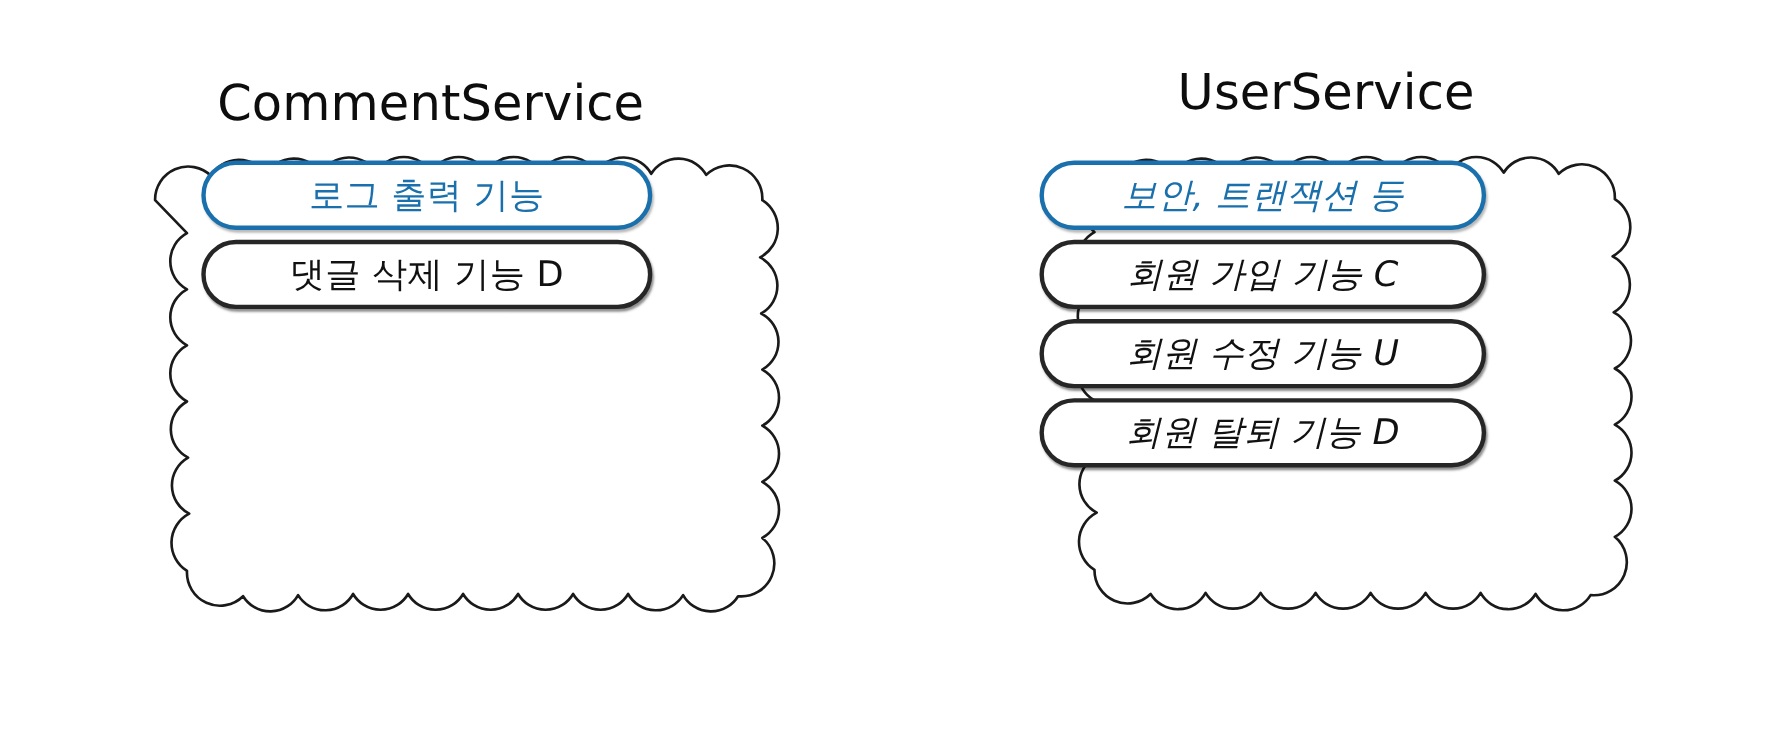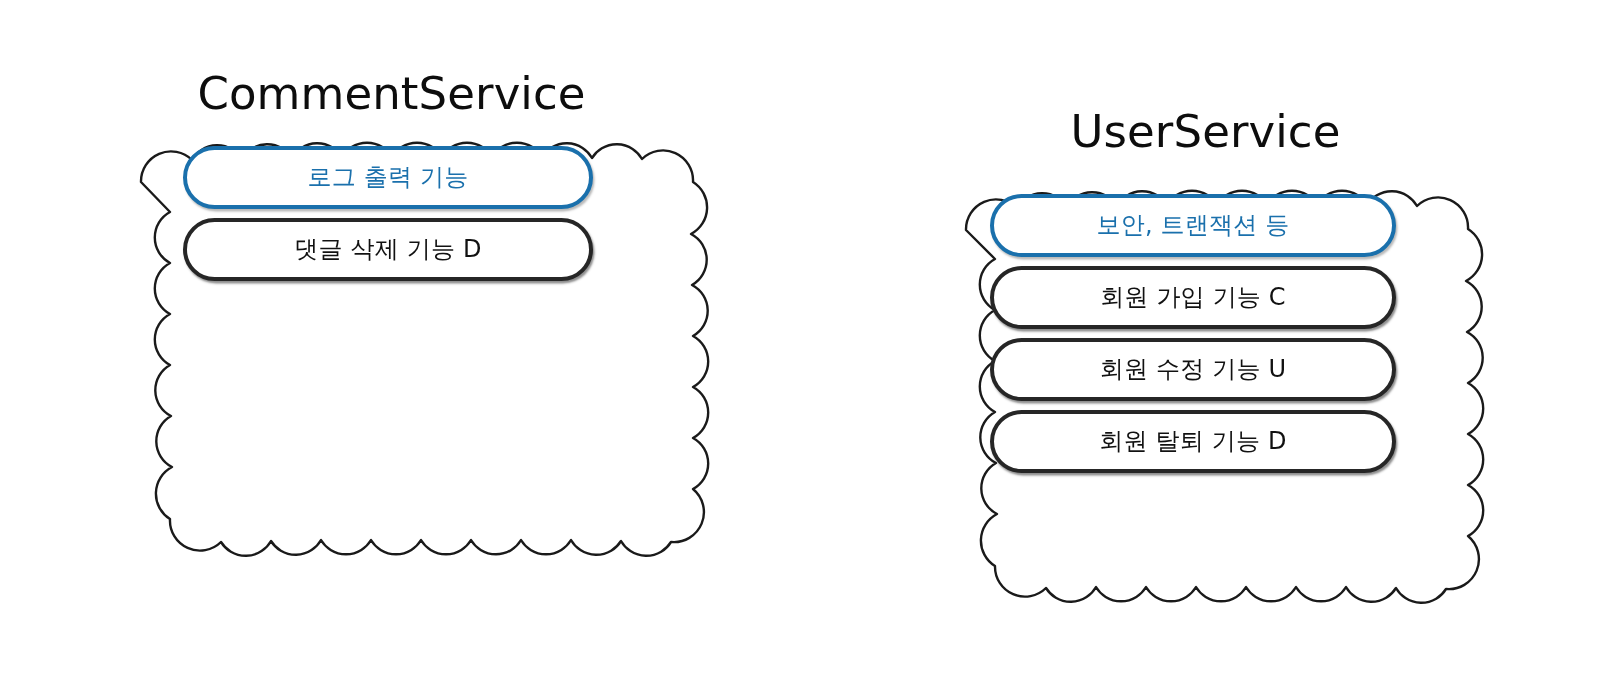--- a/index.html
+++ b/index.html
@@ -73,21 +73,21 @@
     border: 4px solid #262626;
     box-shadow: 1.5px 2.5px 2.2px rgba(0,0,0,0.45);
   }
 
   .pill-accent {
     border: 4px solid #1a70ac;
     box-shadow: 1.5px 2.5px 2.2px rgba(0,0,0,0.28);
   }
 
   .pill-label {
-    font-size: 24px;
+    font-size: 32px;
     line-height: 40px;
     white-space: nowrap;
     letter-spacing: 0.2px;
     position: relative;
     top: -1px;
   }
 
   .pill-dark .pill-label { color: #111111; }
   .pill-accent .pill-label { color: #1a70ac; }
 </style>
@@ -145,21 +145,21 @@
     <div class="pill-stack" style="left:183px; top:146px; width:410px;">
       <div class="pill pill-accent">
         <span class="pill-label">로그 출력 기능</span>
       </div>
       <div class="pill pill-dark">
         <span class="pill-label">댓글 삭제 기능 D</span>
       </div>
     </div>
   </div>
 
-  <div class="service-group" style="left:0px; top:0px; width:1616px; height:602px;margin-top:48px;">
+  <div class="service-group" style="left:0px; top:0px; width:1616px; height:602px;">
 
     <div class="service-title" style="left:933px; top:60px; width:545px;">UserService</div>
 
     <div class="cloud-wrap" style="left:933px; top:125px; width:545px; height:466px;">
       <svg class="cloud-svg" width="545" height="466" viewBox="0 0 545 466" xmlns="http://www.w3.org/2000/svg">
         <path d="
           M 33 57
           a 30 30 0 0 1 51 -22
           a 29 29 0 0 1 50 -1
           a 29 29 0 0 1 50 -1
@@ -189,21 +189,21 @@
           a 30 30 0 0 1 2 -52
           a 29 29 0 0 1 -1 -51
           a 29 29 0 0 1 -1 -51
           a 29 29 0 0 1 0 -51
           a 29 29 0 0 1 0 -51
           a 29 29 0 0 1 0 -51
           Z" fill="#ffffff" stroke="#1a1a1a" stroke-width="2.4" stroke-linejoin="round" stroke-linecap="round"></path>
       </svg>
     </div>
 
-    <div class="pill-stack" style="left:990px; top:146px; width:406px;">
+    <div class="pill-stack" style="left:945px; top:146px; width:406px;font-style:italic;">
       <div class="pill pill-accent">
         <span class="pill-label">보안, 트랜잭션 등</span>
       </div>
       <div class="pill pill-dark">
         <span class="pill-label">회원 가입 기능 C</span>
       </div>
       <div class="pill pill-dark">
         <span class="pill-label">회원 수정 기능 U</span>
       </div>
       <div class="pill pill-dark">

